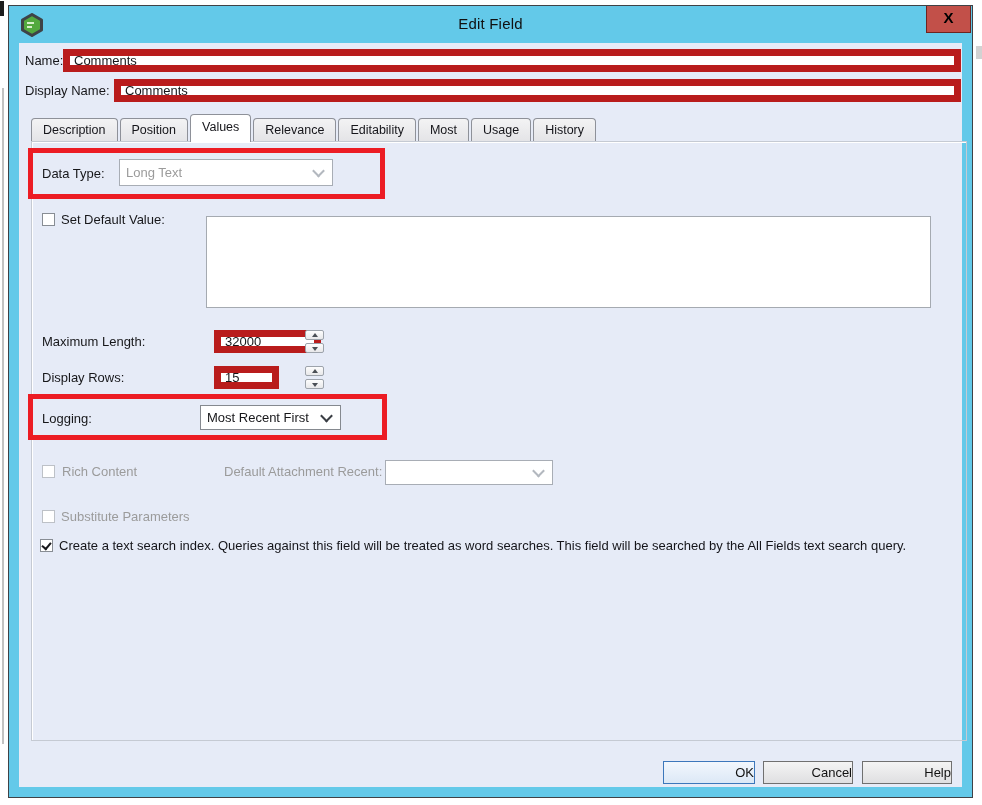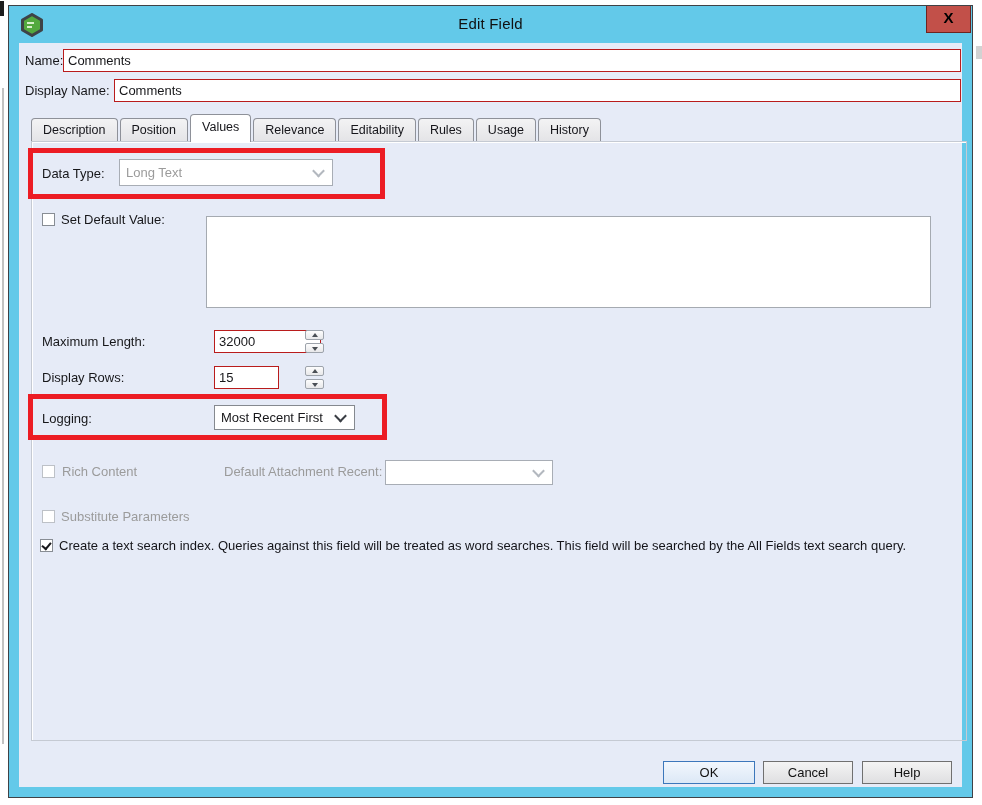--- a/index.html
+++ b/index.html
@@ -33,21 +33,21 @@
   }
   .content {
     position:absolute; left:10px; top:37px; width:943px; height:744px;
     background:#E6EBF7;
   }
 
   .label { position:absolute; font-size:13px; color:#17171a; white-space:nowrap; line-height:15px; }
   .label.disabled { color:#9b9b9b; }
 
   .text-input {
-    position:absolute; border:1px solid #b91c1c; background:#fff;
+    position:absolute; border:7px solid #b91c1c; background:#fff;
     font-size:13px; color:#17171a; padding:0 4px; box-sizing:border-box;
     font-family:inherit; outline:none;
   }
 
   
   .tabs { position:absolute; left:12px; top:70px; height:28px; display:flex; align-items:flex-end; }
   .tab {
     height:23px; line-height:22px; padding:0 11px; margin-right:2px;
     background:linear-gradient(#F3F3F4,#E4E4E7);
     border:1px solid #8E9199; border-bottom:none; border-radius:4px 4px 0 0;
@@ -121,21 +121,21 @@
   }
 
   .search-text {
     position:absolute; left:27px; top:395px; width:862px;
     font-size:13px; color:#15151a; line-height:17px;
   }
 
   
   .btn {
     position:absolute; height:23px; box-sizing:border-box; font-size:13px;
-    text-align:center; line-height:21px; color:#121212; cursor:pointer;
+    text-align:right; line-height:21px; color:#121212; cursor:pointer;
     border:1px solid #707070; background:linear-gradient(#F4F4F4,#DFDFE1);
   }
   .btn.primary { border:1px solid #3C77BB; background:linear-gradient(#F2F7FD,#DCE8F6); }
 </style>
 </head>
 <body>
 
 <div class="bg-topleft-frag"></div>
 <div class="bg-left-line"></div>
 <div class="bg-right-frag"></div>
@@ -159,21 +159,21 @@
 
     <div class="label" style="left:6px; top:40px;">Display Name:</div>
     <input class="text-input" style="left: 95px; top: 36px; width: 847px; height: 23px;" value="Comments">
 
     <div class="tabs">
       <div class="tab">Description</div>
       <div class="tab">Position</div>
       <div class="tab active">Values</div>
       <div class="tab">Relevance</div>
       <div class="tab">Editability</div>
-      <div class="tab">Rules</div>
+      <div class="tab">Most</div>
       <div class="tab">Usage</div>
       <div class="tab">History</div>
     </div>
 
     <div class="panel">
 
       <div class="annot a1"></div>
 
       <div class="label" style="left:10px; top:24px;">Data Type:</div>
       <div class="combo disabled" style="left:87px; top:17px; width:214px; height:27px;">
@@ -195,21 +195,21 @@
       <div class="label" style="left:10px; top:228px;">Display Rows:</div>
       <input class="text-input" style="left: 182px; top: 224px; width: 65px; height: 23px;" value="15">
       <div class="spin" style="left:273px; top:224px;">
         <div class="spin-btn up"></div>
         <div class="spin-btn down"></div>
       </div>
 
       <div class="annot a2"></div>
 
       <div class="label" style="left:10px; top:269px;">Logging:</div>
-      <div class="combo" style="left:182px; top:263px; width:141px; height:25px;">
+      <div class="combo" style="left:168px; top:263px; width:141px; height:25px;">
         <span>Most Recent First</span>
         <span class="chev"></span>
       </div>
 
       <div class="checkbox disabled" style="left:10px; top:323px;"></div>
       <div class="label disabled" style="left:30px; top:322px;">Rich Content</div>
       <div class="label disabled" style="left:192px; top:322px;">Default Attachment Recent:</div>
       <div class="combo disabled" style="left:353px; top:318px; width:168px; height:25px;">
         <span></span>
         <span class="chev"></span>

